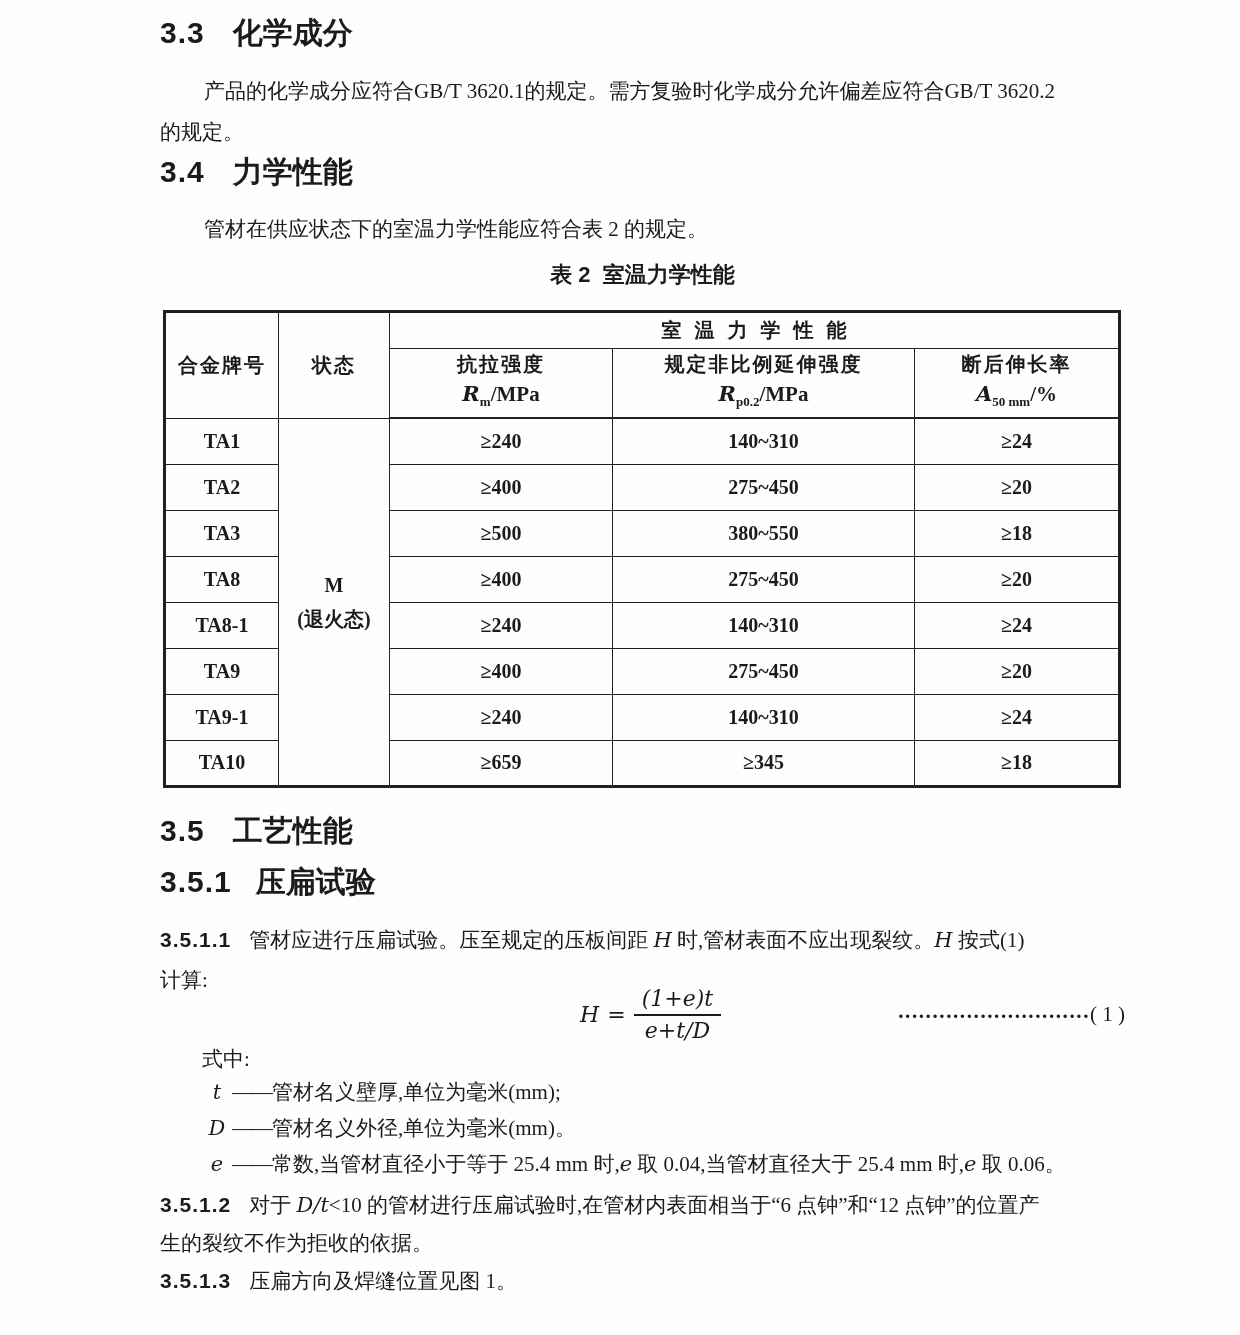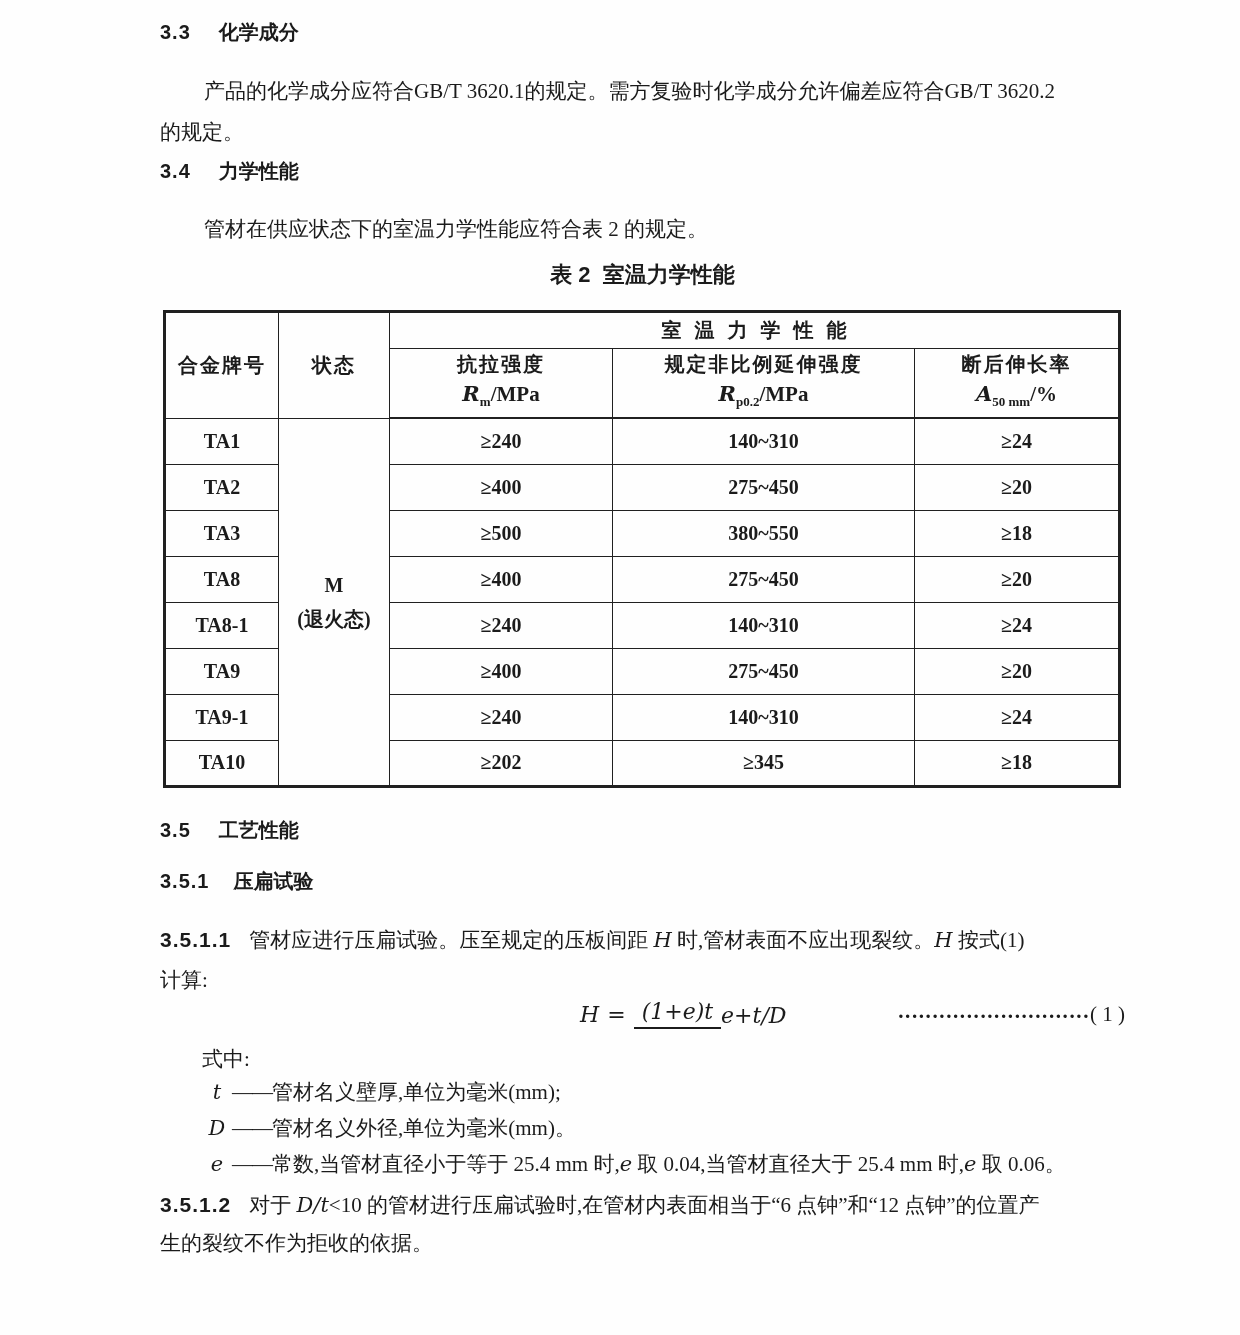--- a/index.html
+++ b/index.html
@@ -11,21 +11,21 @@
     background: #fefefe;
     color: #1b1b1b;
     font-family: "Liberation Serif", serif;
     font-size: 21px;
     overflow: hidden;
     padding: 20px 115px 0 160px;
   }
   .heading {
     font-family: "Liberation Sans", sans-serif;
     font-weight: 700;
-    font-size: 20px;
+    font-size: 30px;
     line-height: 25px;
   }
   .heading .num { display: inline-block; margin-right: 28px; letter-spacing: 1px; }
   .para { line-height: 41px; }
   .para .pline { display: block; }
   .pad-indent { padding-left: 44px; }
   .bold-num {
     font-family: "Liberation Sans", sans-serif;
     font-weight: 700;
     letter-spacing: 1px;
@@ -68,21 +68,21 @@
   .state-stack { display: flex; flex-direction: column; align-items: center; gap: 6px; line-height: 28px; }
   
   .formula-row {
     display: flex;
     align-items: center;
     height: 58px;
     margin-top: -14px;
   }
   .formula { margin-left: 420px; display: inline-flex; align-items: center; font-size: 22px; }
   .formula .eqsign { margin: 0 8px; font-style: normal; font-family: "DejaVu Serif", serif; }
-  .frac { display: inline-flex; flex-direction: row; align-items: center; }
+  .frac { display: inline-flex; flex-direction: column; align-items: center; }
   .frac .fnum { padding: 0 8px 3px 8px; border-bottom: 2px solid #1b1b1b; line-height: 24px; }
   .frac .fden { padding-top: 3px; line-height: 24px; }
   .eq-leader { margin-left: auto; display: inline-flex; align-items: center; }
   .dots {
     font-weight: 700;
     letter-spacing: 1.6px;
     font-size: 21px;
     position: relative;
     top: -3px;
   }
@@ -200,21 +200,21 @@
         <td>≥20</td>
       </tr>
       <tr>
         <td>TA9-1</td>
         <td>≥240</td>
         <td>140~310</td>
         <td>≥24</td>
       </tr>
       <tr>
         <td>TA10</td>
-        <td>≥202</td>
+        <td>≥659</td>
         <td>≥345</td>
         <td>≥18</td>
       </tr>
     </tbody>
   </table>
 
   <div class="heading mt-h35 mb-h35">
     <span class="num">3.5</span><span>工艺性能</span>
   </div>
   <div class="heading mb-h351">
@@ -250,14 +250,17 @@
   </div>
   <div class="def-line">
     <span class="sym math">e</span><span class="dash">——</span><span>常数,当管材直径小于等于 25.4 mm 时,</span><span class="math">e</span><span> 取 0.04,当管材直径大于 25.4 mm 时,</span><span class="math">e</span><span> 取 0.06。</span>
   </div>
 
   <div class="para p3512">
     <span class="pline"><span class="bold-num">3.5.1.2</span><span>对于 </span><span class="math">D/t</span><span>&lt;10 的管材进行压扁试验时,在管材内表面相当于“6 点钟”和“12 点钟”的位置产</span></span>
     <span class="pline">生的裂纹不作为拒收的依据。</span>
   </div>
 
+  <div class="para p3513">
+    <span class="bold-num">3.5.1.3</span><span>压扁方向及焊缝位置见图 1。</span>
+  </div>
 
 </div>
 
 </body></html>

